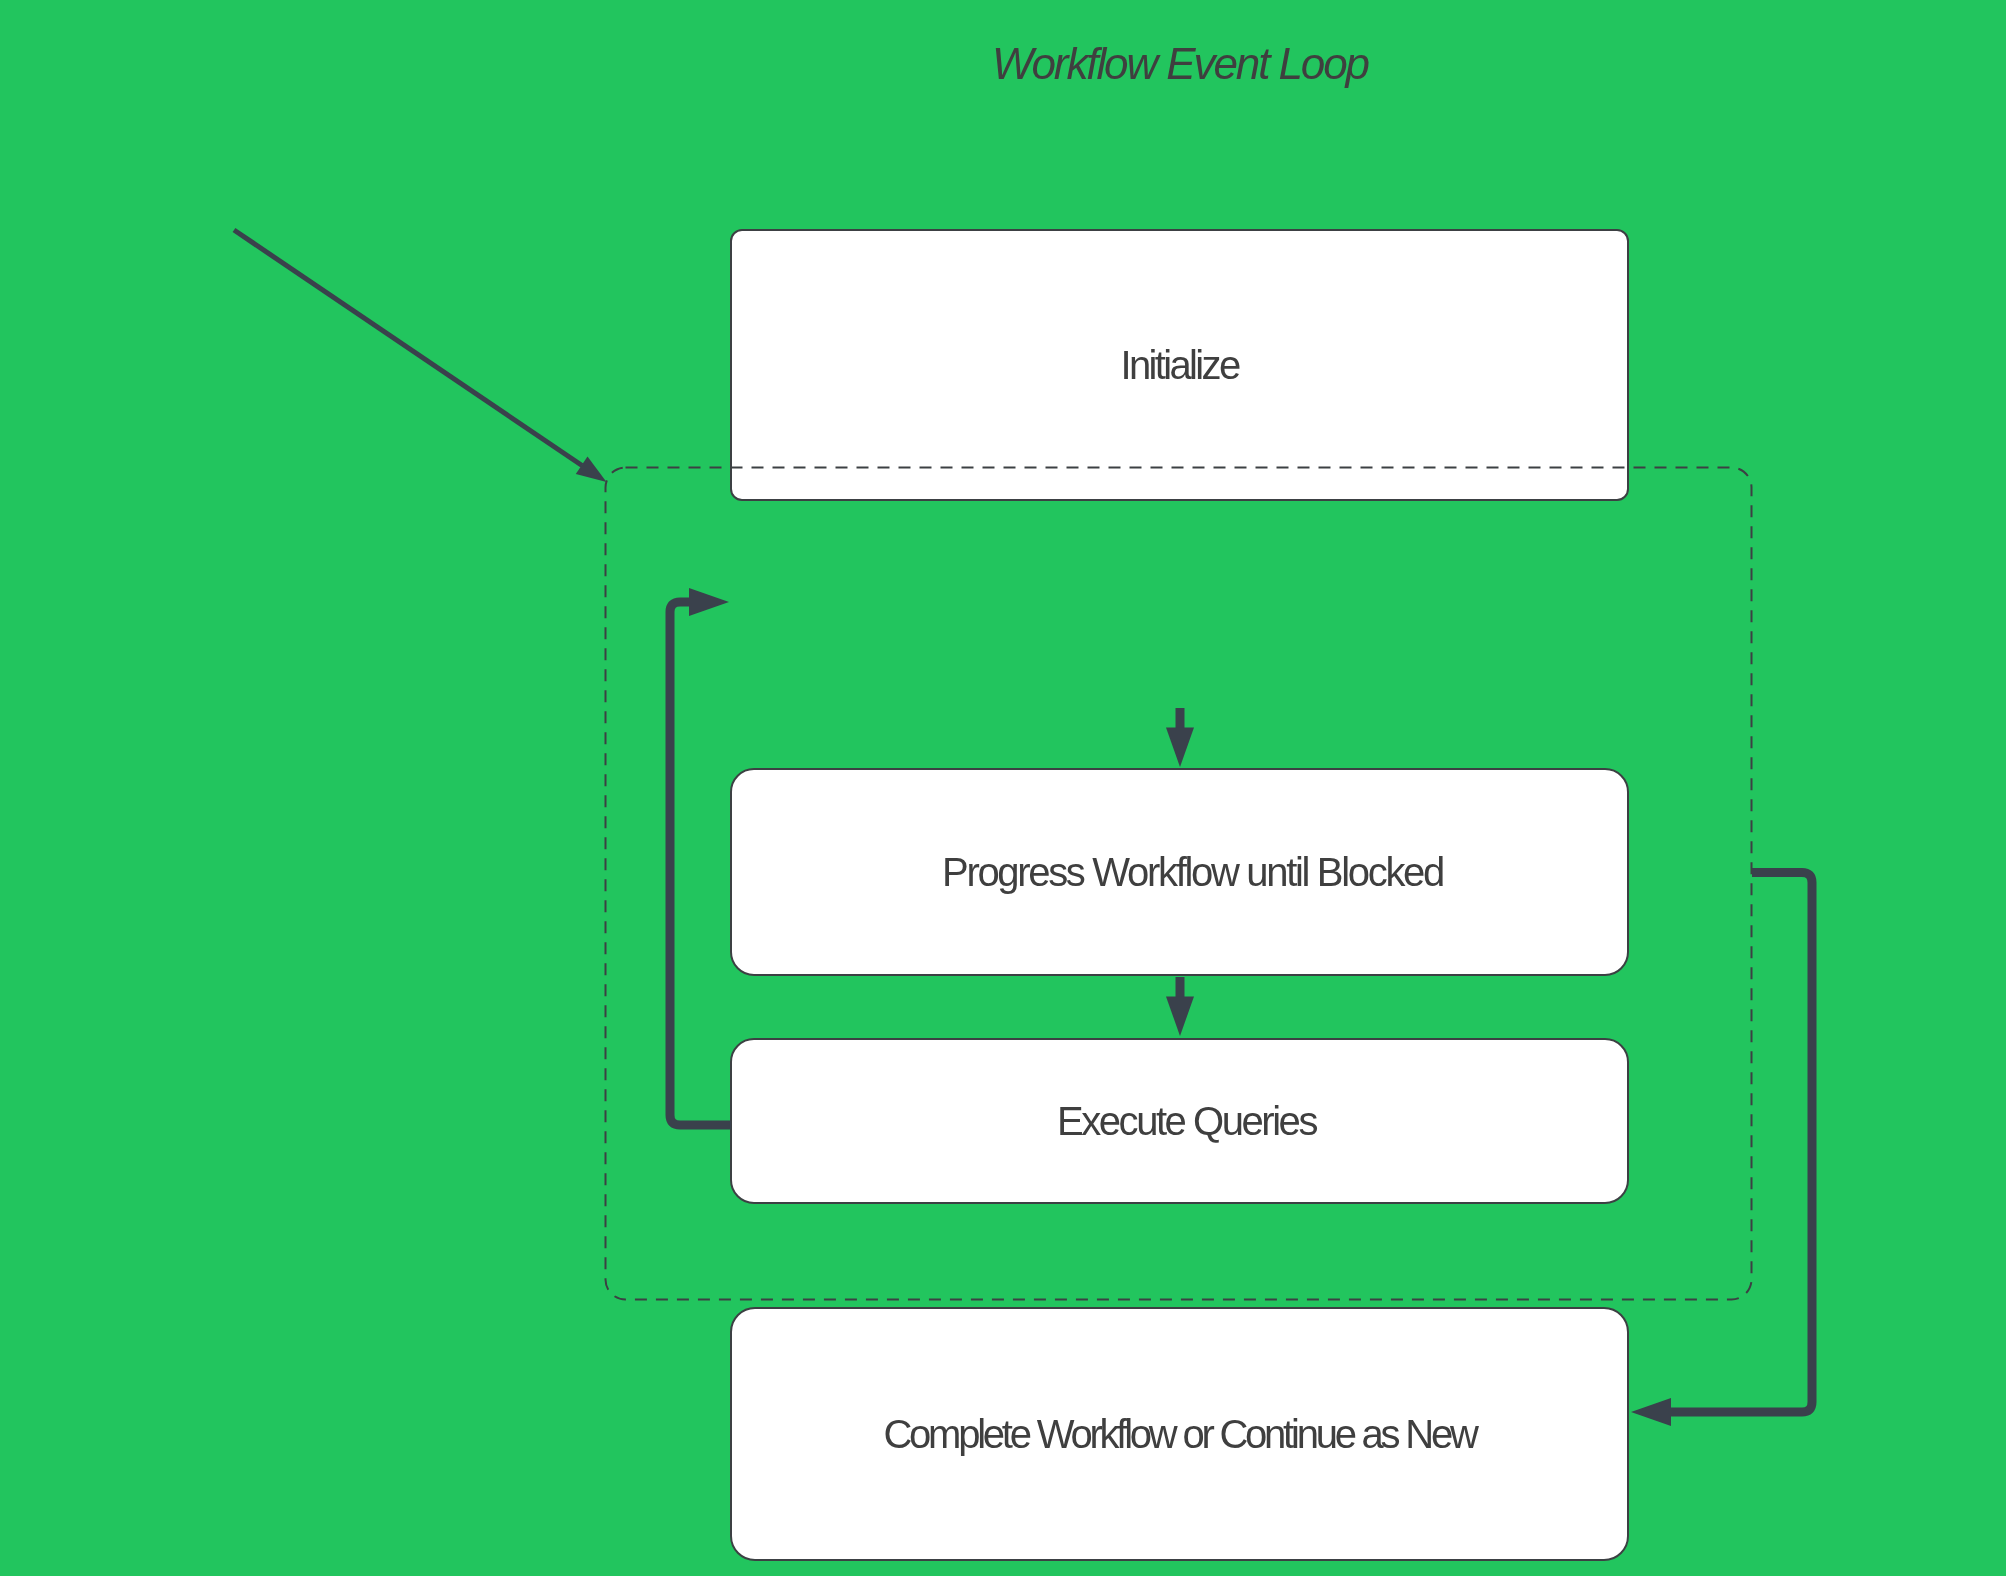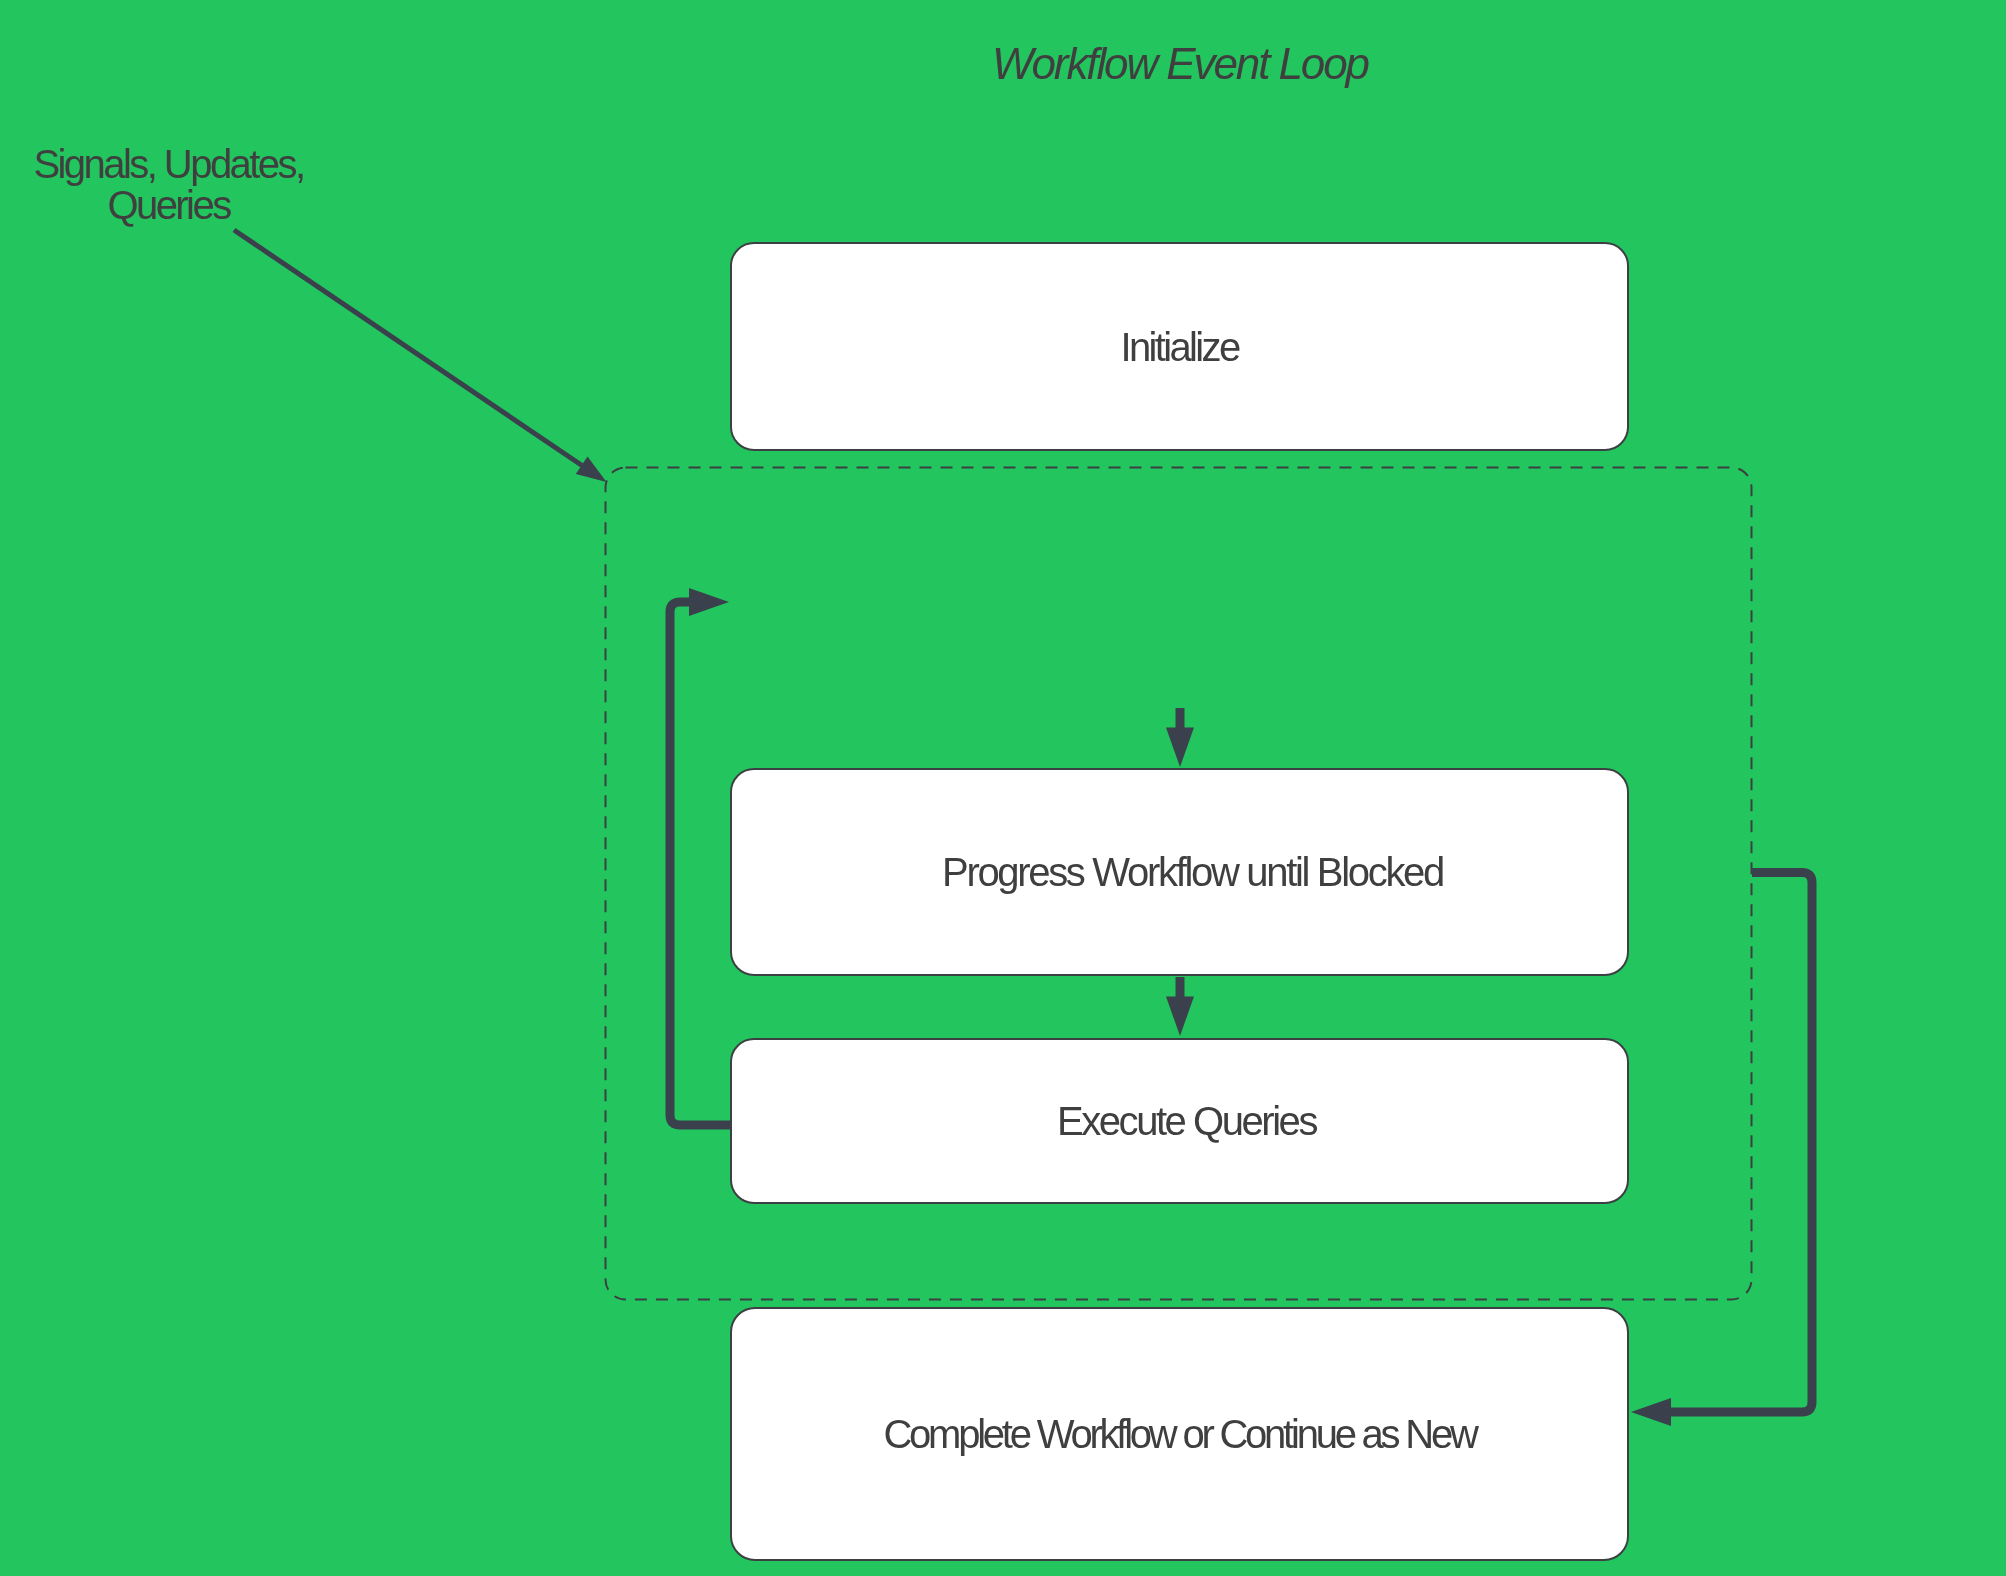--- a/index.html
+++ b/index.html
@@ -37,21 +37,21 @@
     text-align: center;
     font-size: 40px;
     line-height: 46px;
     color: #3f3f3f;
   }
   #node-initialize span { letter-spacing: -2.65px; }
   #node-progress-signals span { letter-spacing: -2.96px; }
   #node-progress-workflow span { letter-spacing: -2.32px; position: relative; left: 13px; }
   #node-execute-queries span { letter-spacing: -2.45px; position: relative; left: 7px; }
   #node-complete span { letter-spacing: -3.23px; }
-  #node-initialize { top: 242px; height: 209px; }
+  #node-initialize { top: 229px; height: 272px; border-radius: 12px; }
   #node-progress-signals { top: 497px; height: 210px; }
   #node-progress-workflow { top: 768px; height: 208px; }
   #node-execute-queries { top: 1038px; height: 166px; }
   #node-complete { top: 1307px; height: 254px; border-radius: 25px; }
   #diagram-title {
     position: absolute;
     left: 680px;
     top: 37px;
     width: 1000px;
     text-align: center;
@@ -73,24 +73,20 @@
     color: #3f3f3f;
   }
 </style>
 </head>
 <body>
 
 <div id="canvas">
 
   <div id="diagram-title">Workflow Event Loop</div>
 
-  <div id="annotation-label">
-    <div>Signals, Updates,</div>
-    <div>Queries</div>
-  </div>
 
   <div class="node" id="node-initialize">
     <span>Initialize</span>
   </div>
 
 
   <div class="node" id="node-progress-workflow">
     <span>Progress Workflow until Blocked</span>
   </div>
 

